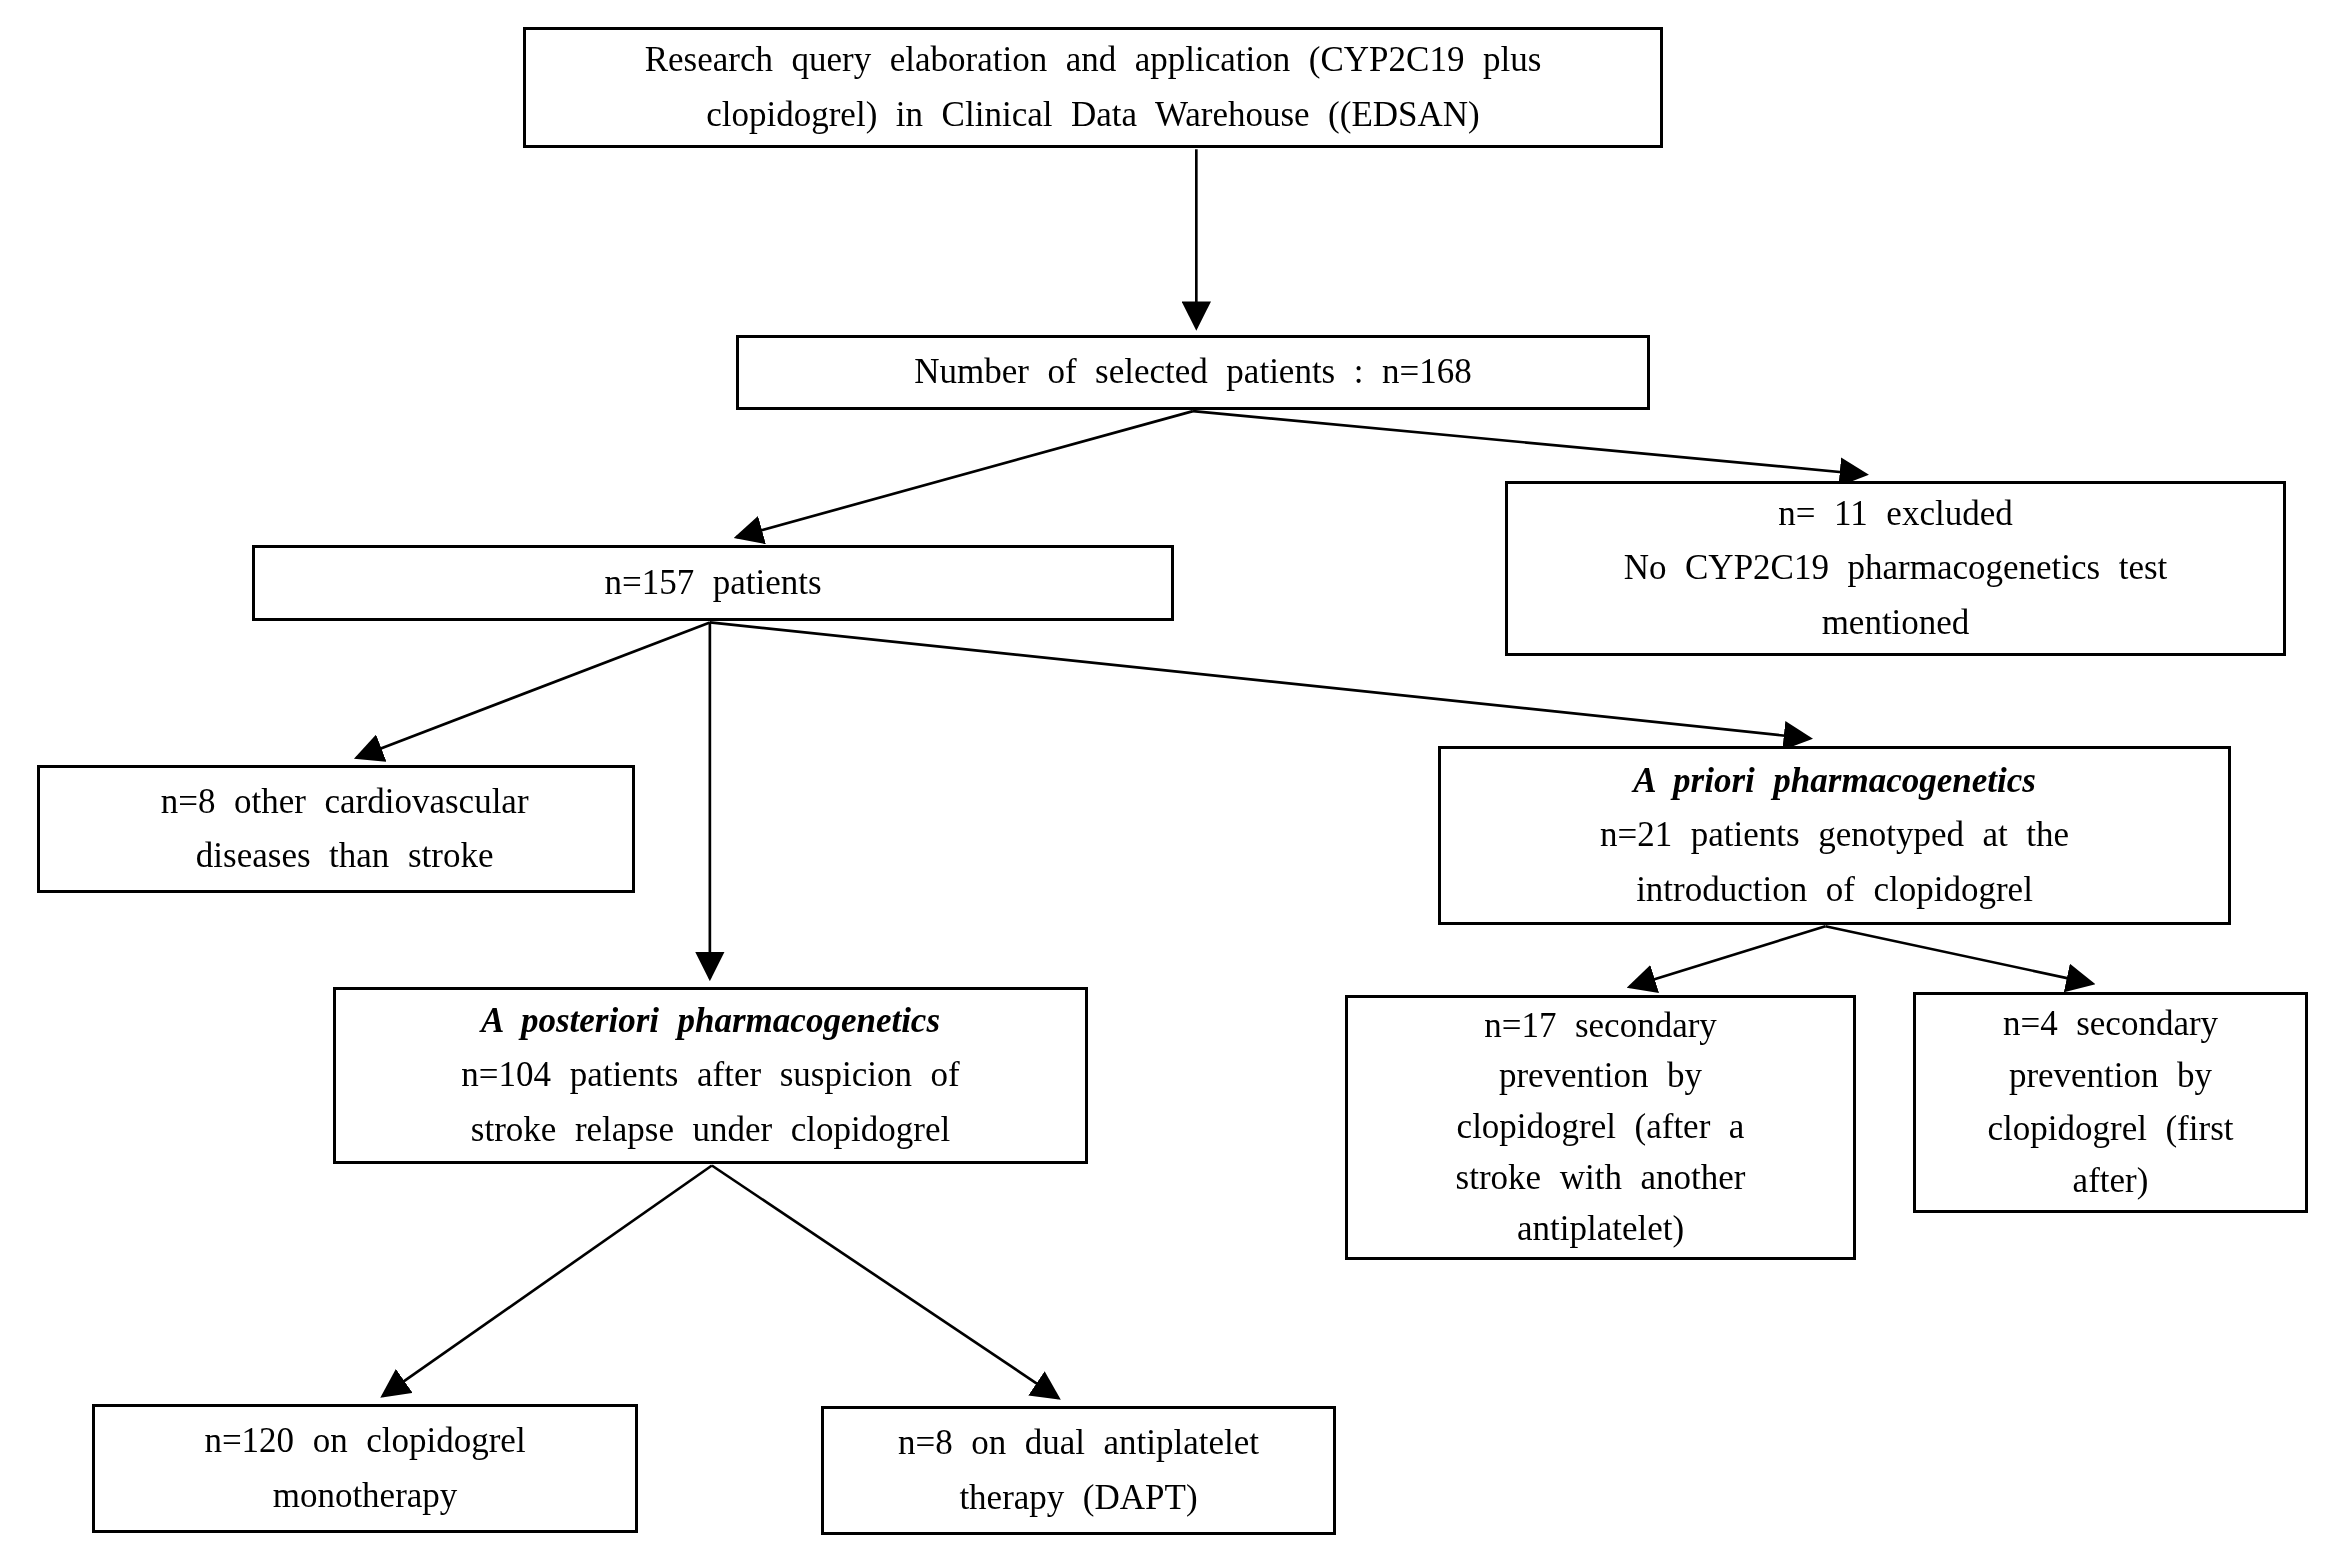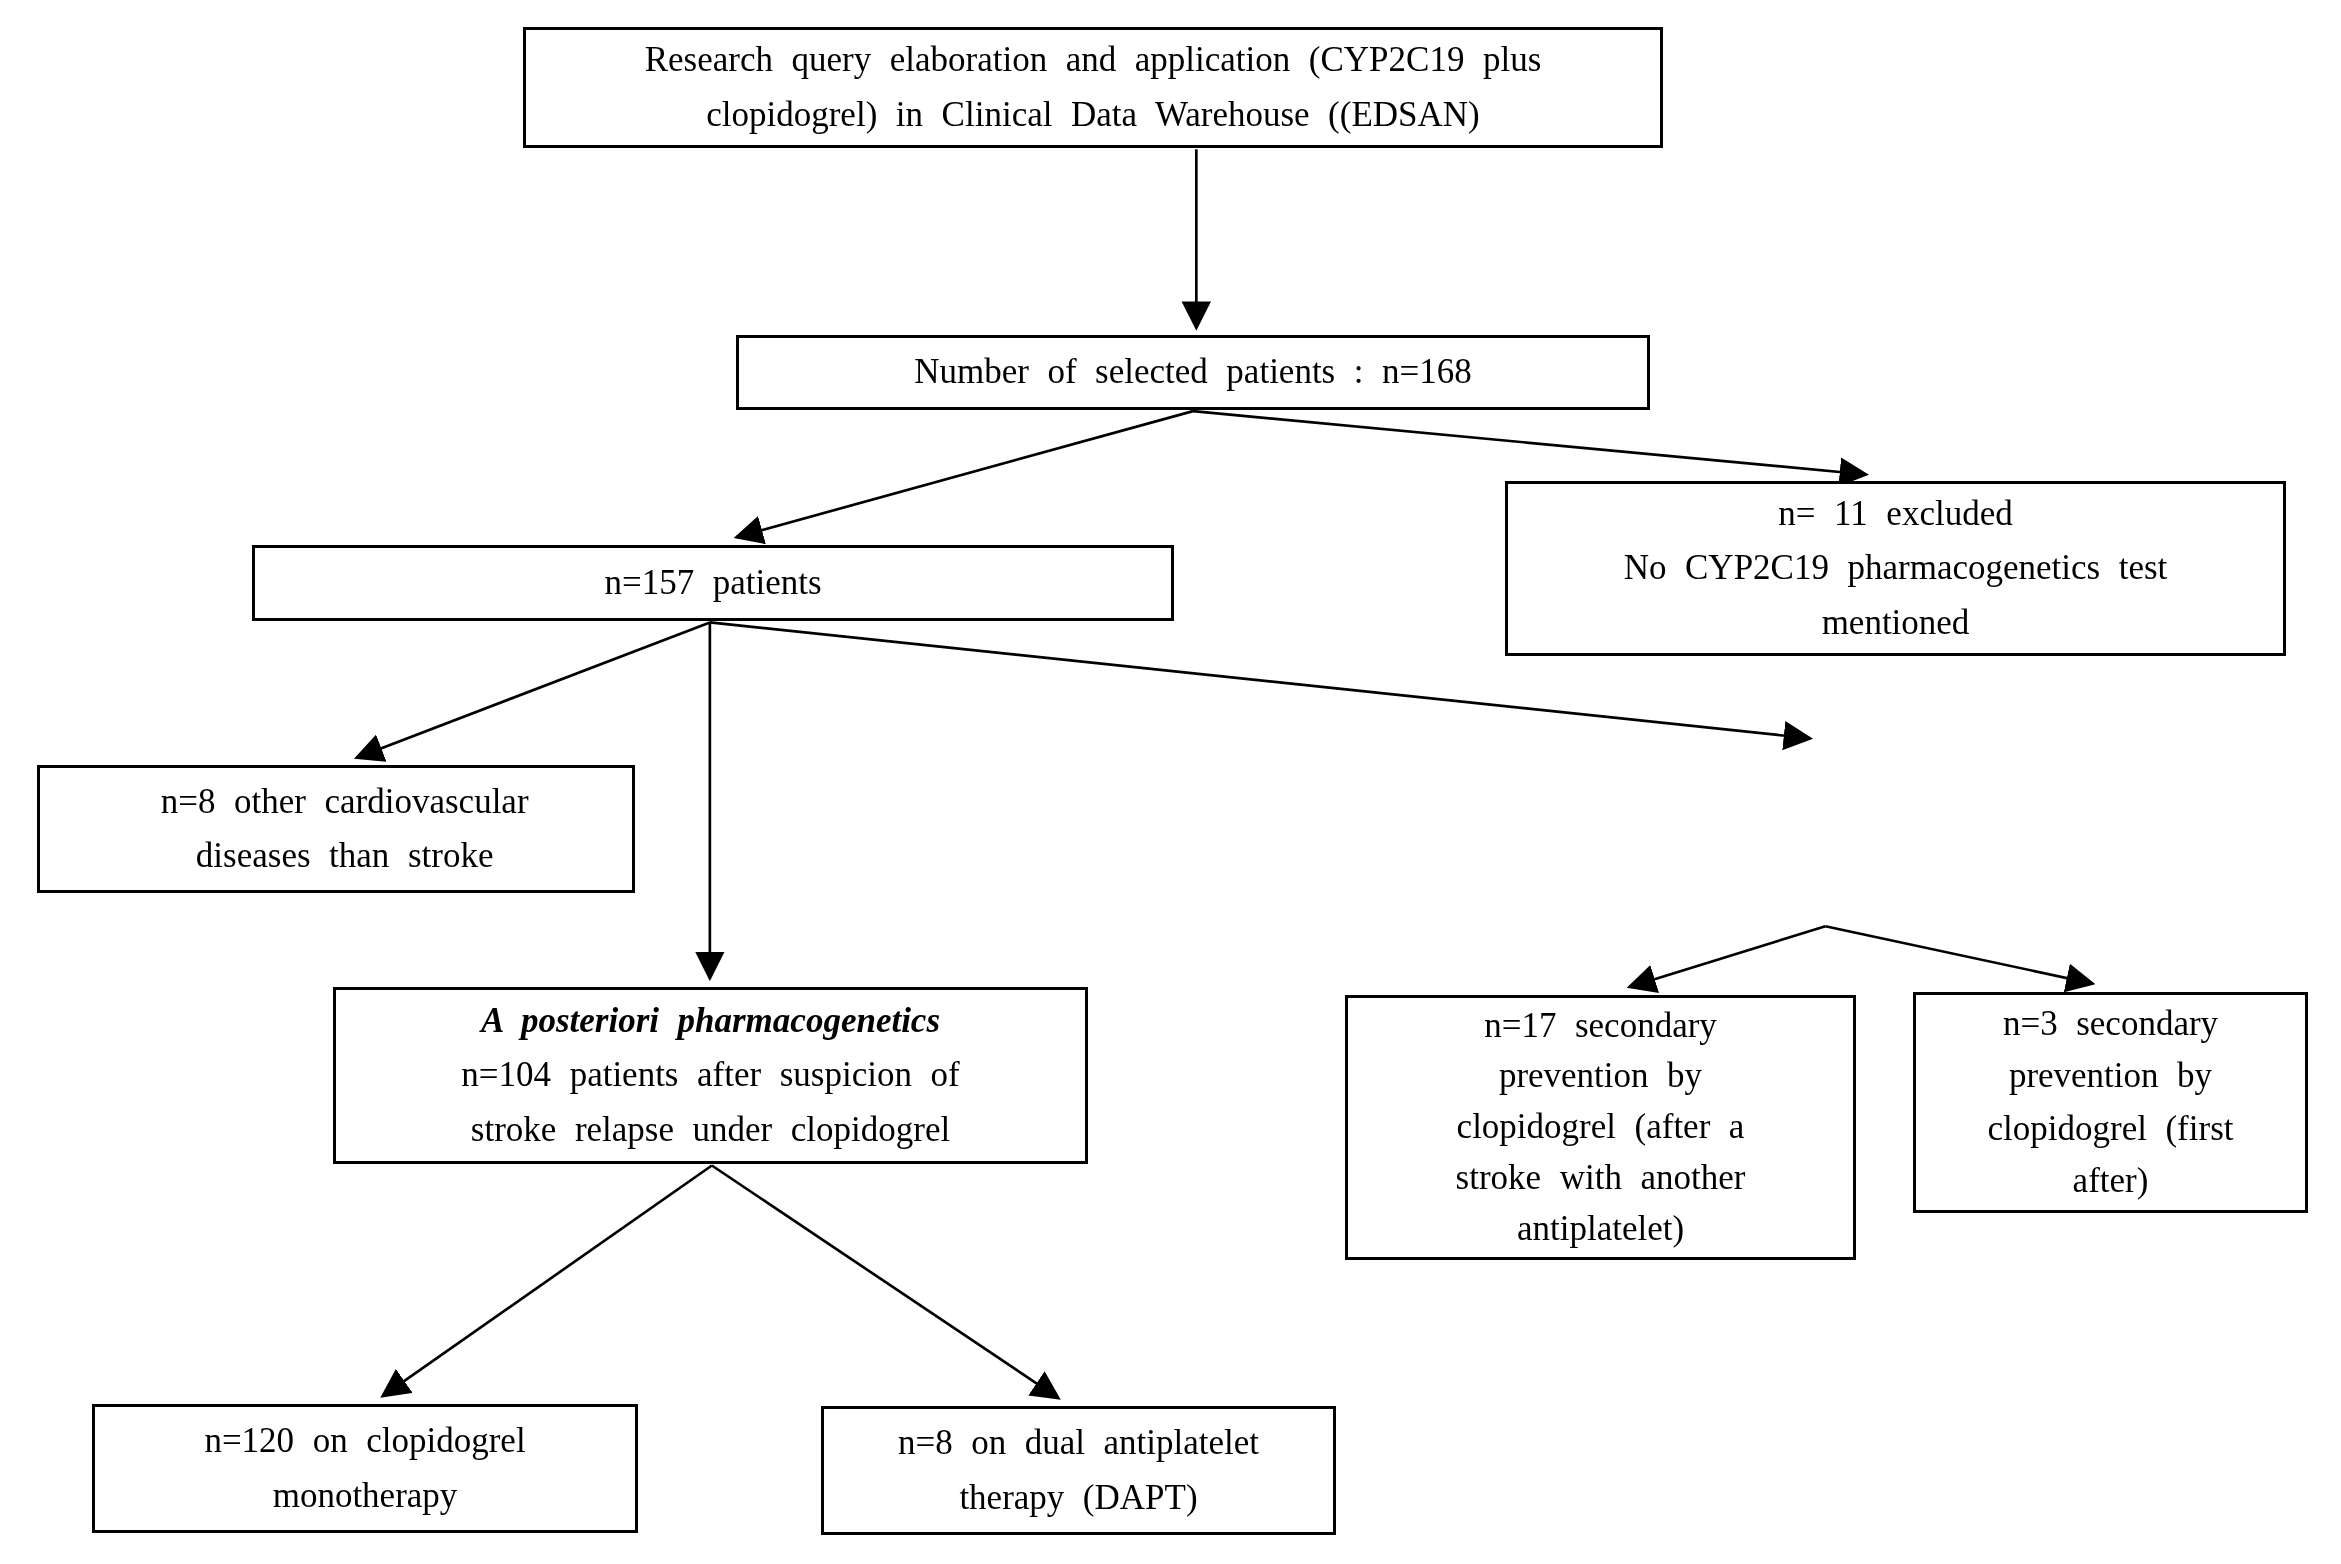--- a/index.html
+++ b/index.html
@@ -107,20 +107,29 @@
       </div>
   </div>
 
   <div class="node" id="node-other_cvd">
     <div>
         <div class="line">n=8 other cardiovascular</div>
         <div class="line">diseases than stroke</div>
       </div>
   </div>
 
+  <div class="node" id="node-apriori">
+    <div>
+      <div class="node-title">A priori pharmacogenetics</div>
+      <div>
+          <div class="line">n=21 patients genotyped at the</div>
+          <div class="line">introduction of clopidogrel</div>
+        </div>
+    </div>
+  </div>
 
   <div class="node" id="node-aposteriori">
     <div>
       <div class="node-title">A posteriori pharmacogenetics</div>
       <div>
           <div class="line">n=104 patients after suspicion of</div>
           <div class="line">stroke relapse under clopidogrel</div>
         </div>
     </div>
   </div>
@@ -130,21 +139,21 @@
         <div class="line">n=17 secondary</div>
         <div class="line">prevention by</div>
         <div class="line">clopidogrel (after a</div>
         <div class="line">stroke with another</div>
         <div class="line">antiplatelet)</div>
       </div>
   </div>
 
   <div class="node" id="node-n4">
     <div>
-        <div class="line">n=3 secondary</div>
+        <div class="line">n=4 secondary</div>
         <div class="line">prevention by</div>
         <div class="line">clopidogrel (first</div>
         <div class="line">after)</div>
       </div>
   </div>
 
   <div class="node" id="node-n120">
     <div>
         <div class="line">n=120 on clopidogrel</div>
         <div class="line">monotherapy</div>

